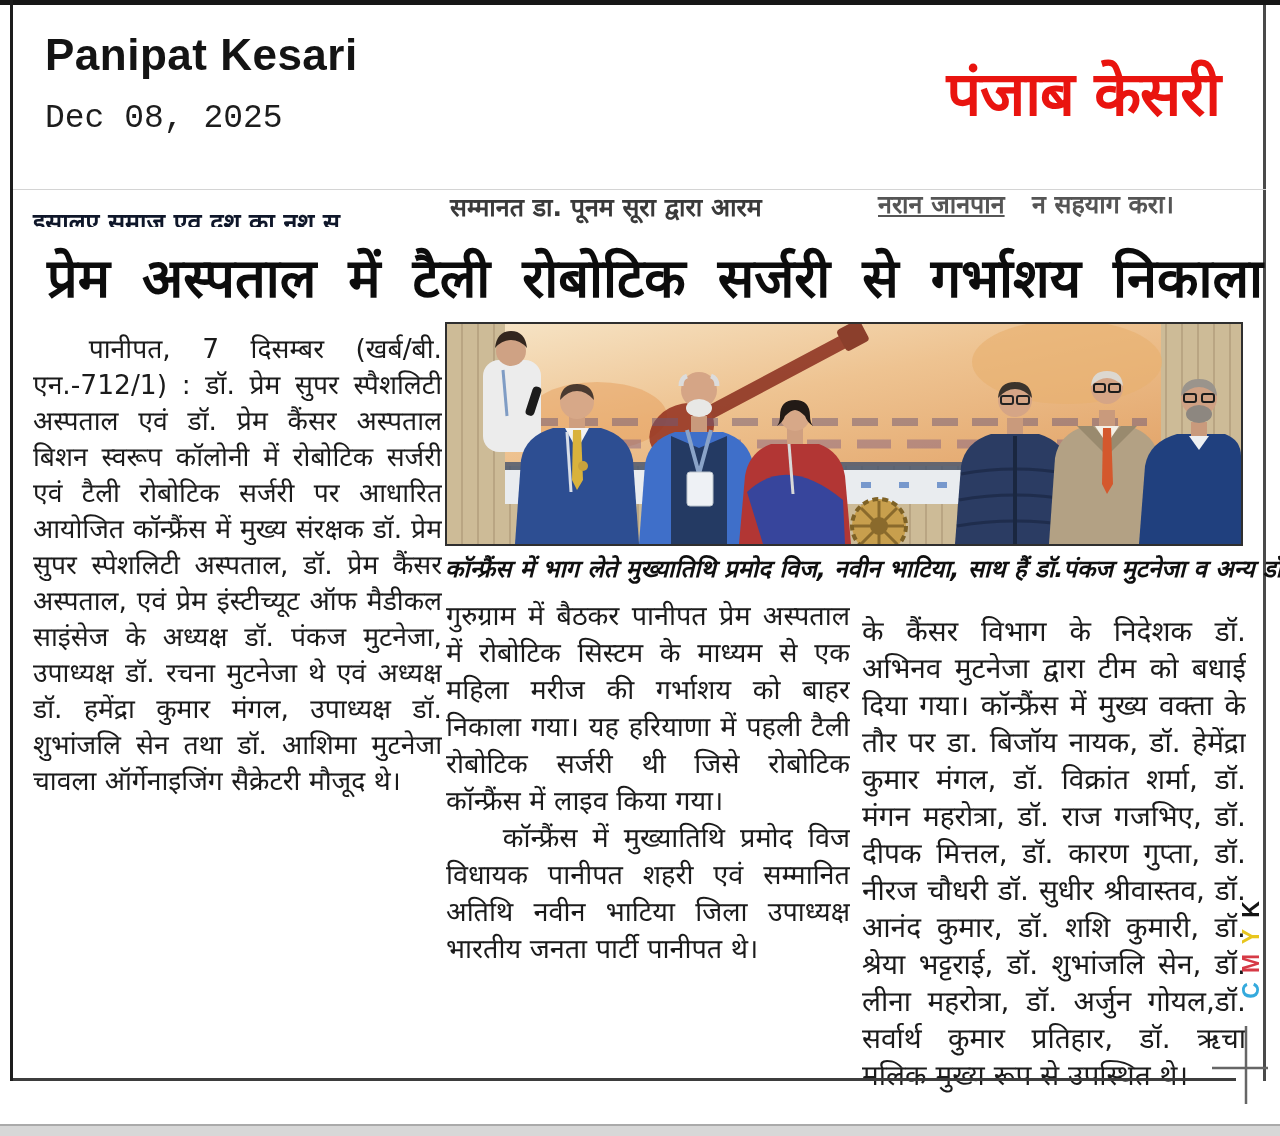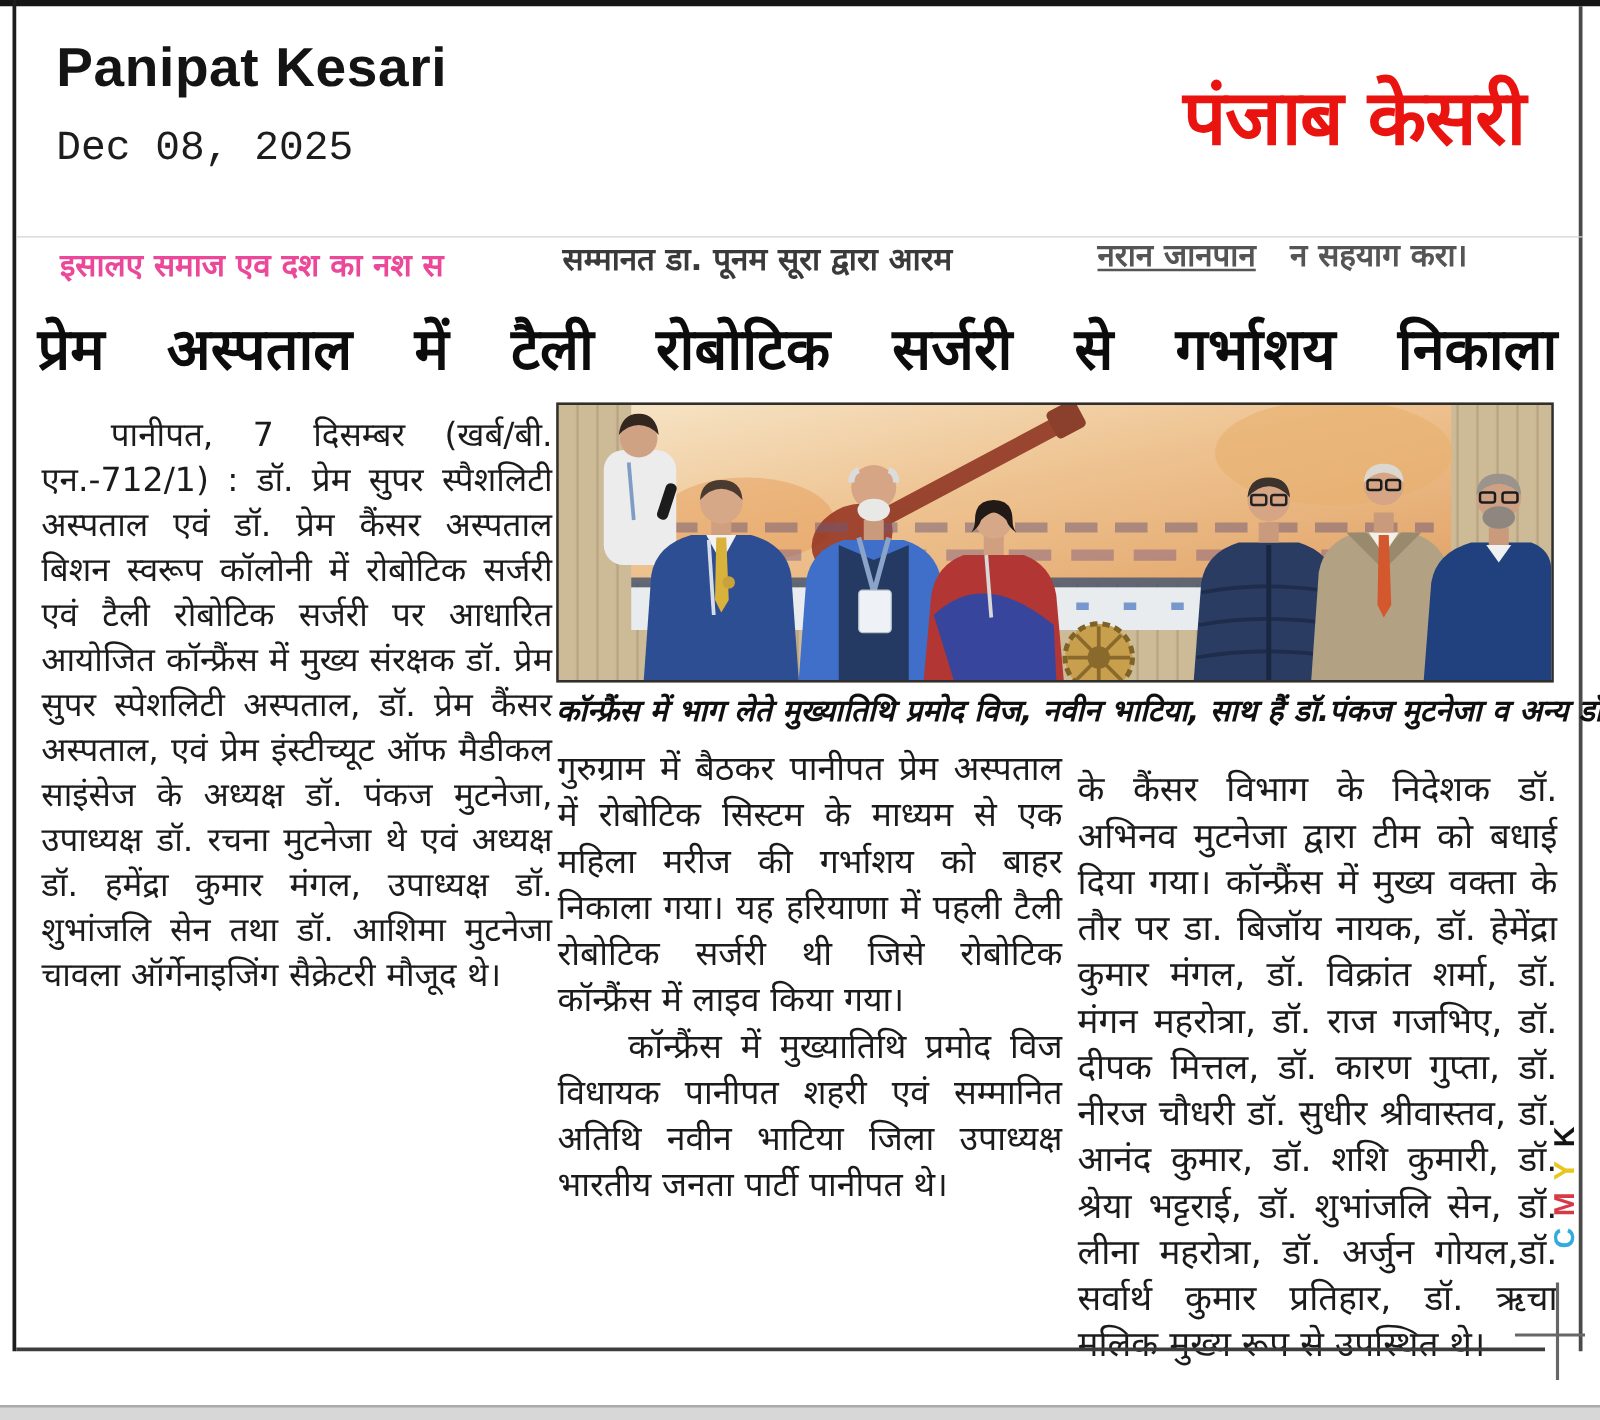--- a/index.html
+++ b/index.html
@@ -17,26 +17,26 @@
   .publication{position:absolute;left:45px;top:30px;font-family:"Liberation Sans",sans-serif;
     font-size:44px;font-weight:600;color:#141414;letter-spacing:.5px;}
   .pub-date{position:absolute;left:45px;top:100px;font-family:Liberation Mono, monospace;
     font-size:33px;font-weight:400;color:#1d1d1d;}
   .brand{position:absolute;right:60px;top:50px;font-size:61px;font-weight:800;color:#e9140f;
     letter-spacing:-1px;white-space:nowrap;}
   .masthead-divider{position:absolute;left:13px;top:189px;width:1253px;height:1px;background:#d4d4d4;}
   
   .top-strip{position:absolute;left:0;top:192px;width:1280px;height:35px;overflow:hidden;}
   .frag{position:absolute;white-space:nowrap;font-size:25px;font-weight:700;}
-  .frag1{left:33px;top:2px;color:#ec4899;margin-left:15px;}
+  .frag1{left:33px;top:12px;color:#0f172a;}
   .frag2{left:450px;top:-3px;color:#3a3a3a;font-weight:600;}
   .frag3{left:878px;top:-6px;color:#555;font-weight:600;text-decoration:underline;}
   .frag4{left:1032px;top:-6px;color:#555;font-weight:600;}
   
-  .headline{position:absolute;left:30px;top:246px;width:1216px;font-size:46px;line-height:66px;
+  .headline{position:absolute;left:47px;top:246px;width:1216px;font-size:54px;line-height:66px;
     font-weight:800;color:#0c0c0c;text-align:justify;text-align-last:justify;white-space:nowrap;
     transform-origin:left top;}
   
   .bodytext{position:absolute;text-align:justify;color:#1b1b1b;overflow:hidden;}
   .bodytext p{margin:0;}
   .indent{text-indent:2.1em;}
   .col1{left:33px;top:331px;width:409px;height:744px;font-size:26.5px;line-height:36px;}
   .col2{left:446px;top:597px;width:404px;height:482px;font-size:27px;line-height:37px;}
   .col3{left:862px;top:613px;width:384px;height:482px;font-size:28px;line-height:37px;}
   

